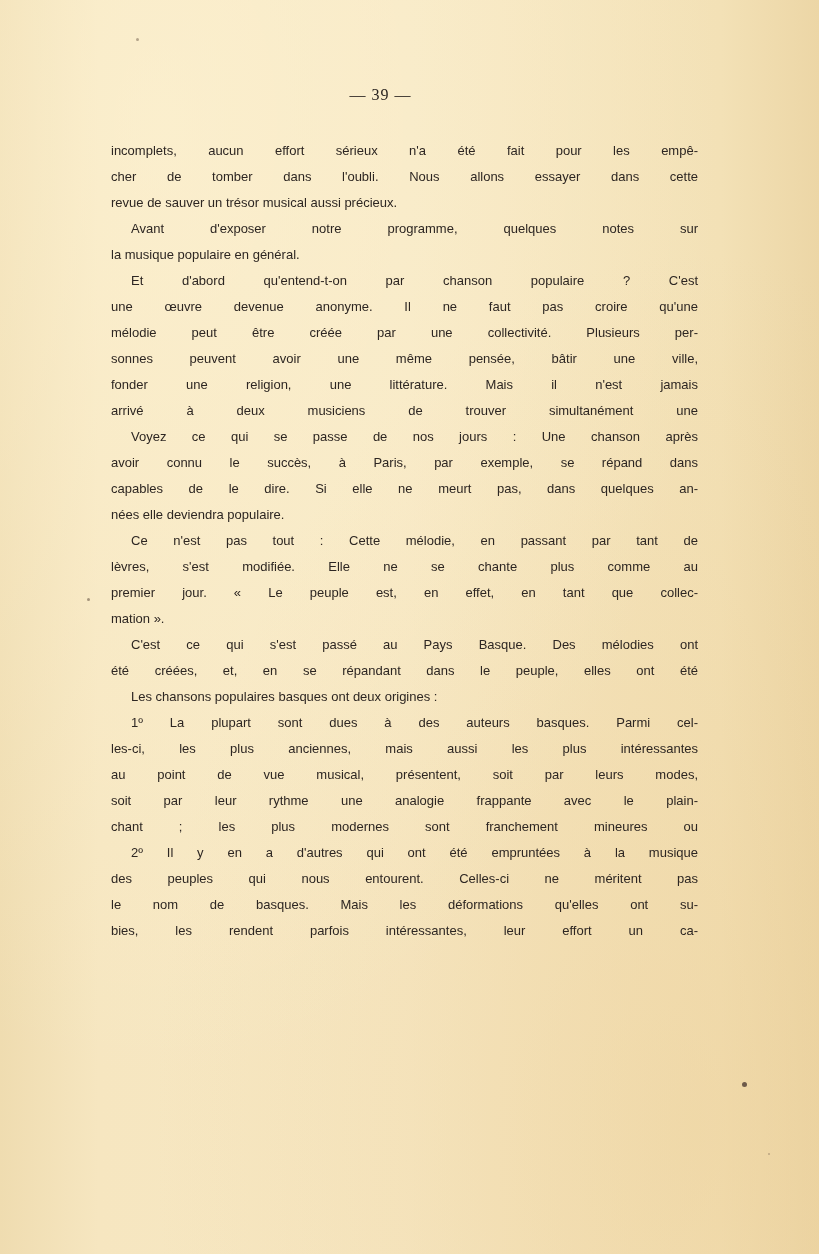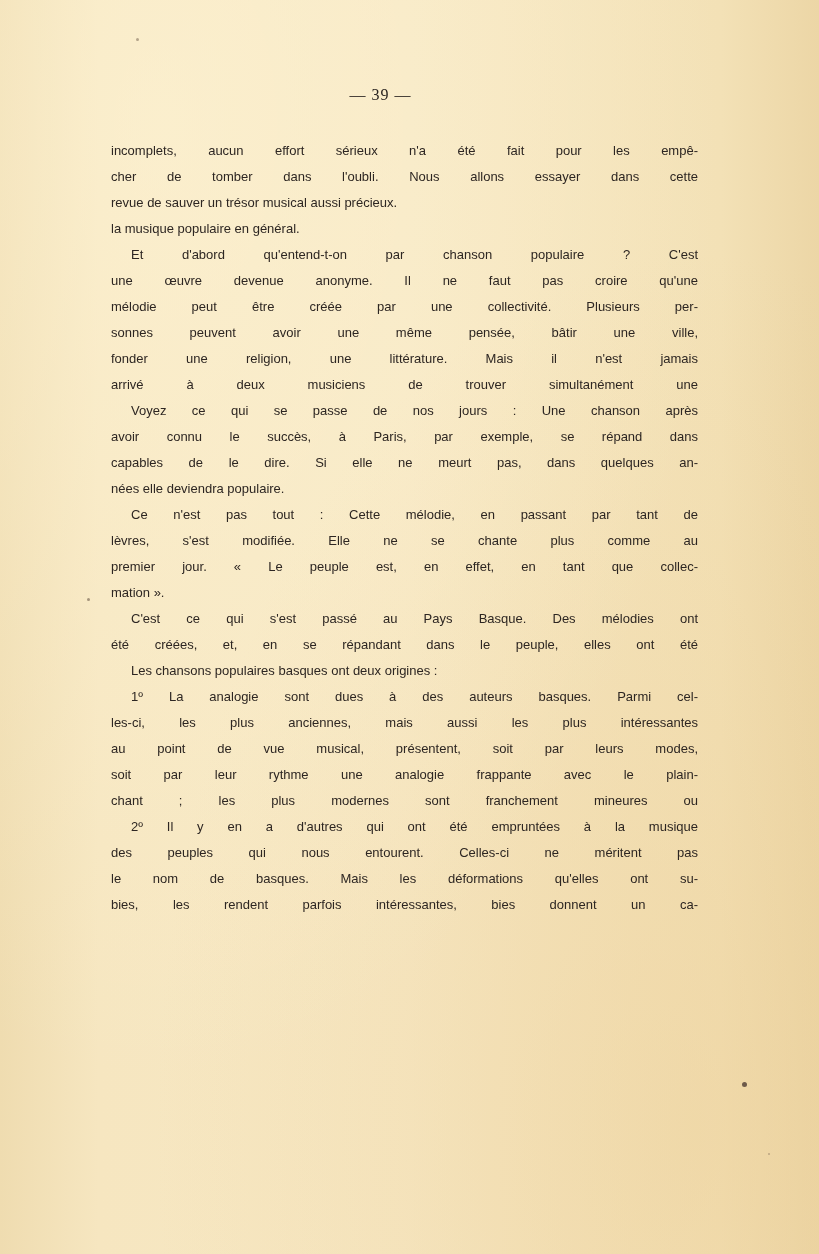--- a/index.html
+++ b/index.html
@@ -75,20 +75,21 @@
 
   <div class="body-text">
 
     <div>
       <span class="line">incomplets, aucun effort sérieux n'a été fait pour les empê-</span>
       <span class="line">cher de tomber dans l'oubli. Nous allons essayer dans cette</span>
       <span class="line last">revue de sauver un trésor musical aussi précieux.</span>
     </div>
 
     <div>
+      <span class="line indent">Avant d'exposer notre programme, quelques notes sur</span>
       <span class="line last">la musique populaire en général.</span>
     </div>
 
     <div>
       <span class="line indent">Et d'abord qu'entend-t-on par chanson populaire ? C'est</span>
       <span class="line">une œuvre devenue anonyme. Il ne faut pas croire qu'une</span>
       <span class="line">mélodie peut être créée par une collectivité. Plusieurs per-</span>
       <span class="line">sonnes peuvent avoir une même pensée, bâtir une ville,</span>
       <span class="line">fonder une religion, une littérature. Mais il n'est jamais</span>
       <span class="line">arrivé à deux musiciens de trouver simultanément une</span>
@@ -111,32 +112,32 @@
     <div>
       <span class="line indent">C'est ce qui s'est passé au Pays Basque. Des mélodies ont</span>
       <span class="line">été créées, et, en se répandant dans le peuple, elles ont été</span>
     </div>
 
     <div>
       <span class="line indent last">Les chansons populaires basques ont deux origines :</span>
     </div>
 
     <div>
-      <span class="line indent">1º La analogie sont dues à des auteurs basques. Parmi cel-</span>
+      <span class="line indent">1º La plupart sont dues à des auteurs basques. Parmi cel-</span>
       <span class="line">les-ci, les plus anciennes, mais aussi les plus intéressantes</span>
       <span class="line">au point de vue musical, présentent, soit par leurs modes,</span>
       <span class="line">soit par leur rythme une analogie frappante avec le plain-</span>
       <span class="line">chant ; les plus modernes sont franchement mineures ou</span>
     </div>
 
     <div>
       <span class="line indent">2º Il y en a d'autres qui ont été empruntées à la musique</span>
       <span class="line">des peuples qui nous entourent. Celles-ci ne méritent pas</span>
       <span class="line">le nom de basques. Mais les déformations qu'elles ont su-</span>
-      <span class="line">bies, les rendent parfois intéressantes, bies donnent un ca-</span>
+      <span class="line">bies, les rendent parfois intéressantes, leur effort un ca-</span>
     </div>
 
   </div>
 
   <div class="speck" style="left:742px;top:1082px;width:5px;height:5px;"></div>
   <div class="speck" style="left:136px;top:38px;width:3px;height:3px;opacity:0.5;"></div>
   <div class="speck" style="left:87px;top:598px;width:3px;height:3px;opacity:0.6;"></div>
   <div class="speck" style="left:768px;top:1153px;width:2px;height:2px;opacity:0.4;"></div>
 
 </div>

